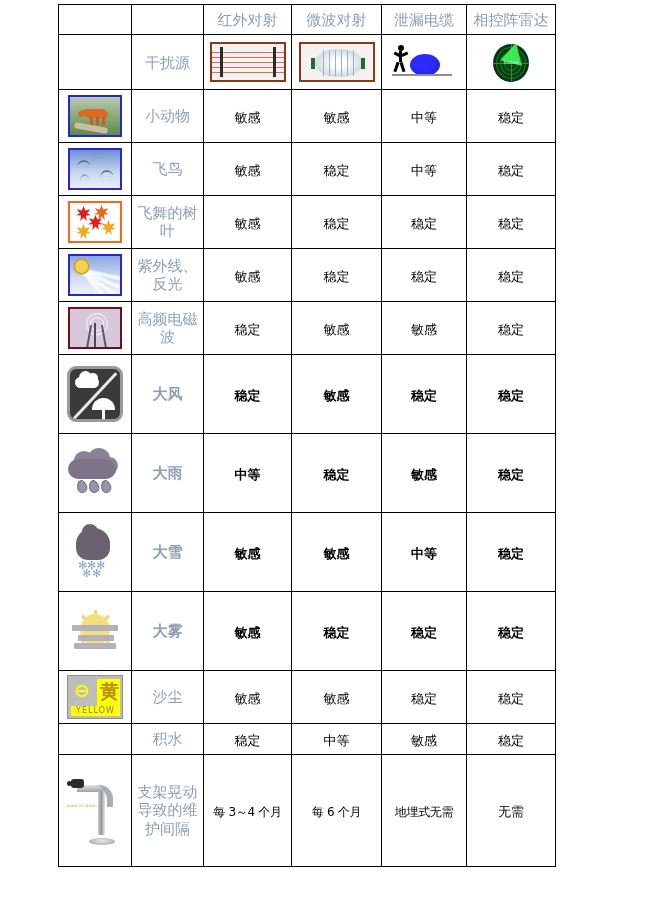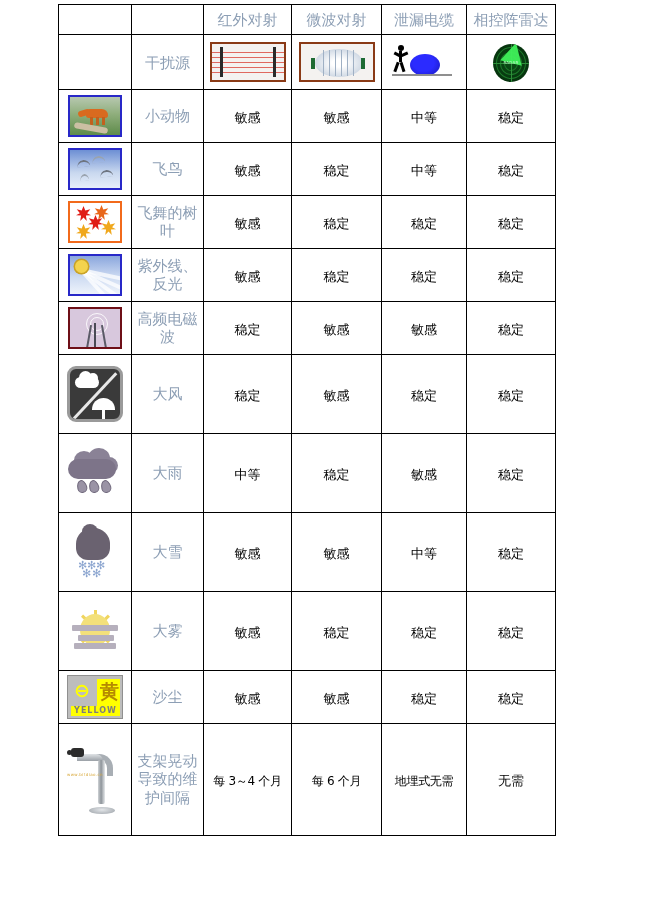--- a/index.html
+++ b/index.html
@@ -77,21 +77,21 @@
 
   
   td.fill-orange { background: #F0934A; }
   td.fill-yellow { background: #FFFF00; }
   td.fill-white  { background: #ffffff; }
 
   
   tr.r-head   td { height: 29px; }
   tr.r-source td { height: 54px; }
   tr.r-52     td { height: 52px; }
-  tr.r-78     td { height: 78px; }
+  tr.r-78     td { height: 78px; font-weight: bold; }
   tr.r-30     td { height: 30px; }
   tr.r-last   td { height: 111px; }
 
   
   .ico {
     display: block;
     margin: 0 auto;
     position: relative;
     overflow: hidden;
     box-sizing: border-box;
@@ -267,21 +267,21 @@
     position:absolute; left:29px; top:3px; width:23px; height:28px;
     background:#ffff00;
   }
   .ico-sand .glyph {
     position:absolute; color:#ffff00; font-size:19px; font-weight:bold;
     left:6px; top:3px; font-family:"DejaVu Sans", sans-serif;
   }
   .ico-sand .glyph2 { color:#b58a00; left:32px; }
   .ico-sand .word {
     position:absolute; left:3px; bottom:2px; width:49px; height:10px;
-    background:#ffff00; color:#7d7d7d; font-size:8px; font-weight:bold;
+    background:#ffff00; color:#7d7d7d; font-size:8px; font-weight:normal;
     letter-spacing:1px; line-height:10px; text-align:center;
   }
 
   
   .ico-pole { width:60px; height:72px; background:transparent; }
   .ico-pole .post {
     position:absolute; left:33px; top:16px; width:7px; height:44px;
     background: linear-gradient(90deg,#cfd3d6,#8e949a 45%,#e6e9eb);
     border-radius:2px;
   }
@@ -659,20 +659,30 @@
         </td>
         <td class="fill-white">
           <span class="row-label">沙尘</span>
         </td>
         <td class="fill-orange"><span class="cell-val">敏感</span></td>
         <td class="fill-orange"><span class="cell-val">敏感</span></td>
         <td class="fill-white"><span class="cell-val">稳定</span></td>
         <td class="fill-white"><span class="cell-val">稳定</span></td>
       </tr>
 
+      <tr class="r-30">
+        <td class="fill-white"></td>
+        <td class="fill-white">
+          <span class="row-label">积水</span>
+        </td>
+        <td class="fill-orange"><span class="cell-val">稳定</span></td>
+        <td class="fill-orange"><span class="cell-val">中等</span></td>
+        <td class="fill-orange"><span class="cell-val">敏感</span></td>
+        <td class="fill-white"><span class="cell-val">稳定</span></td>
+      </tr>
 
       <tr class="r-last">
         <td class="fill-white">
           <span class="ico ico-pole">
             <span class="elbow"></span>
             <span class="arm"></span>
             <span class="post"></span>
             <span class="cam"></span>
             <span class="base"></span>
             <span class="wm">www.bitdiao.cn</span>

